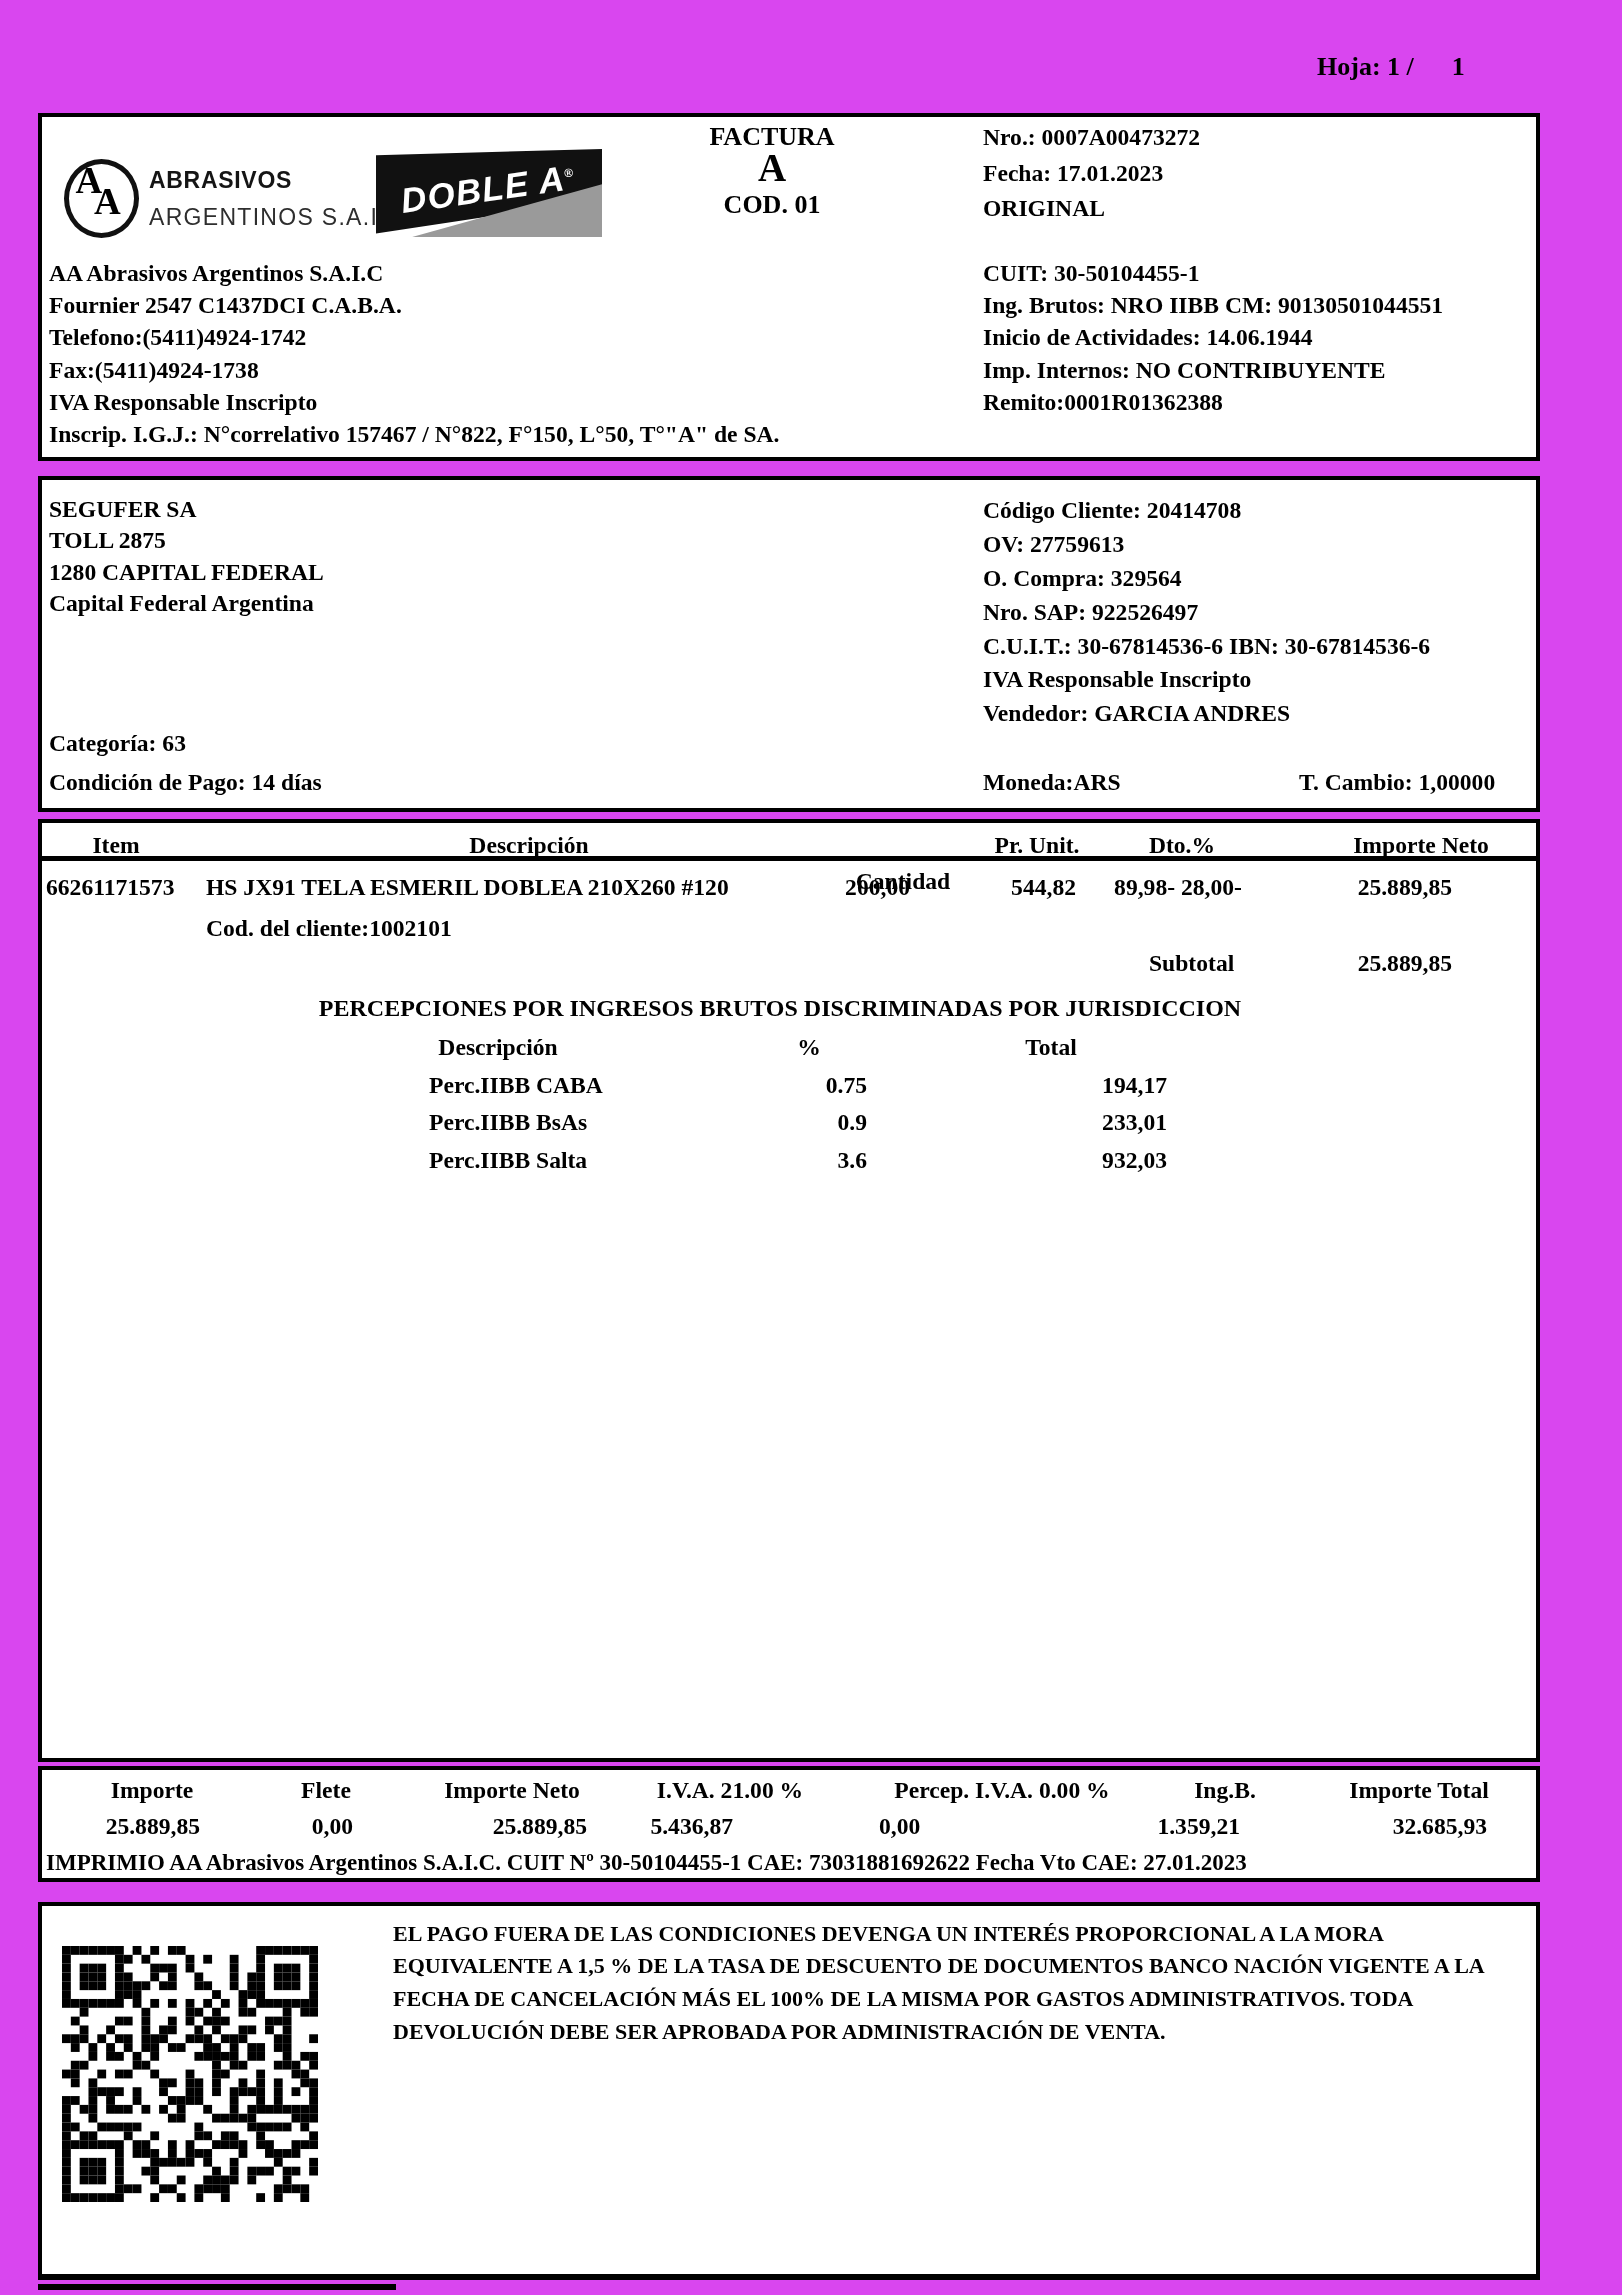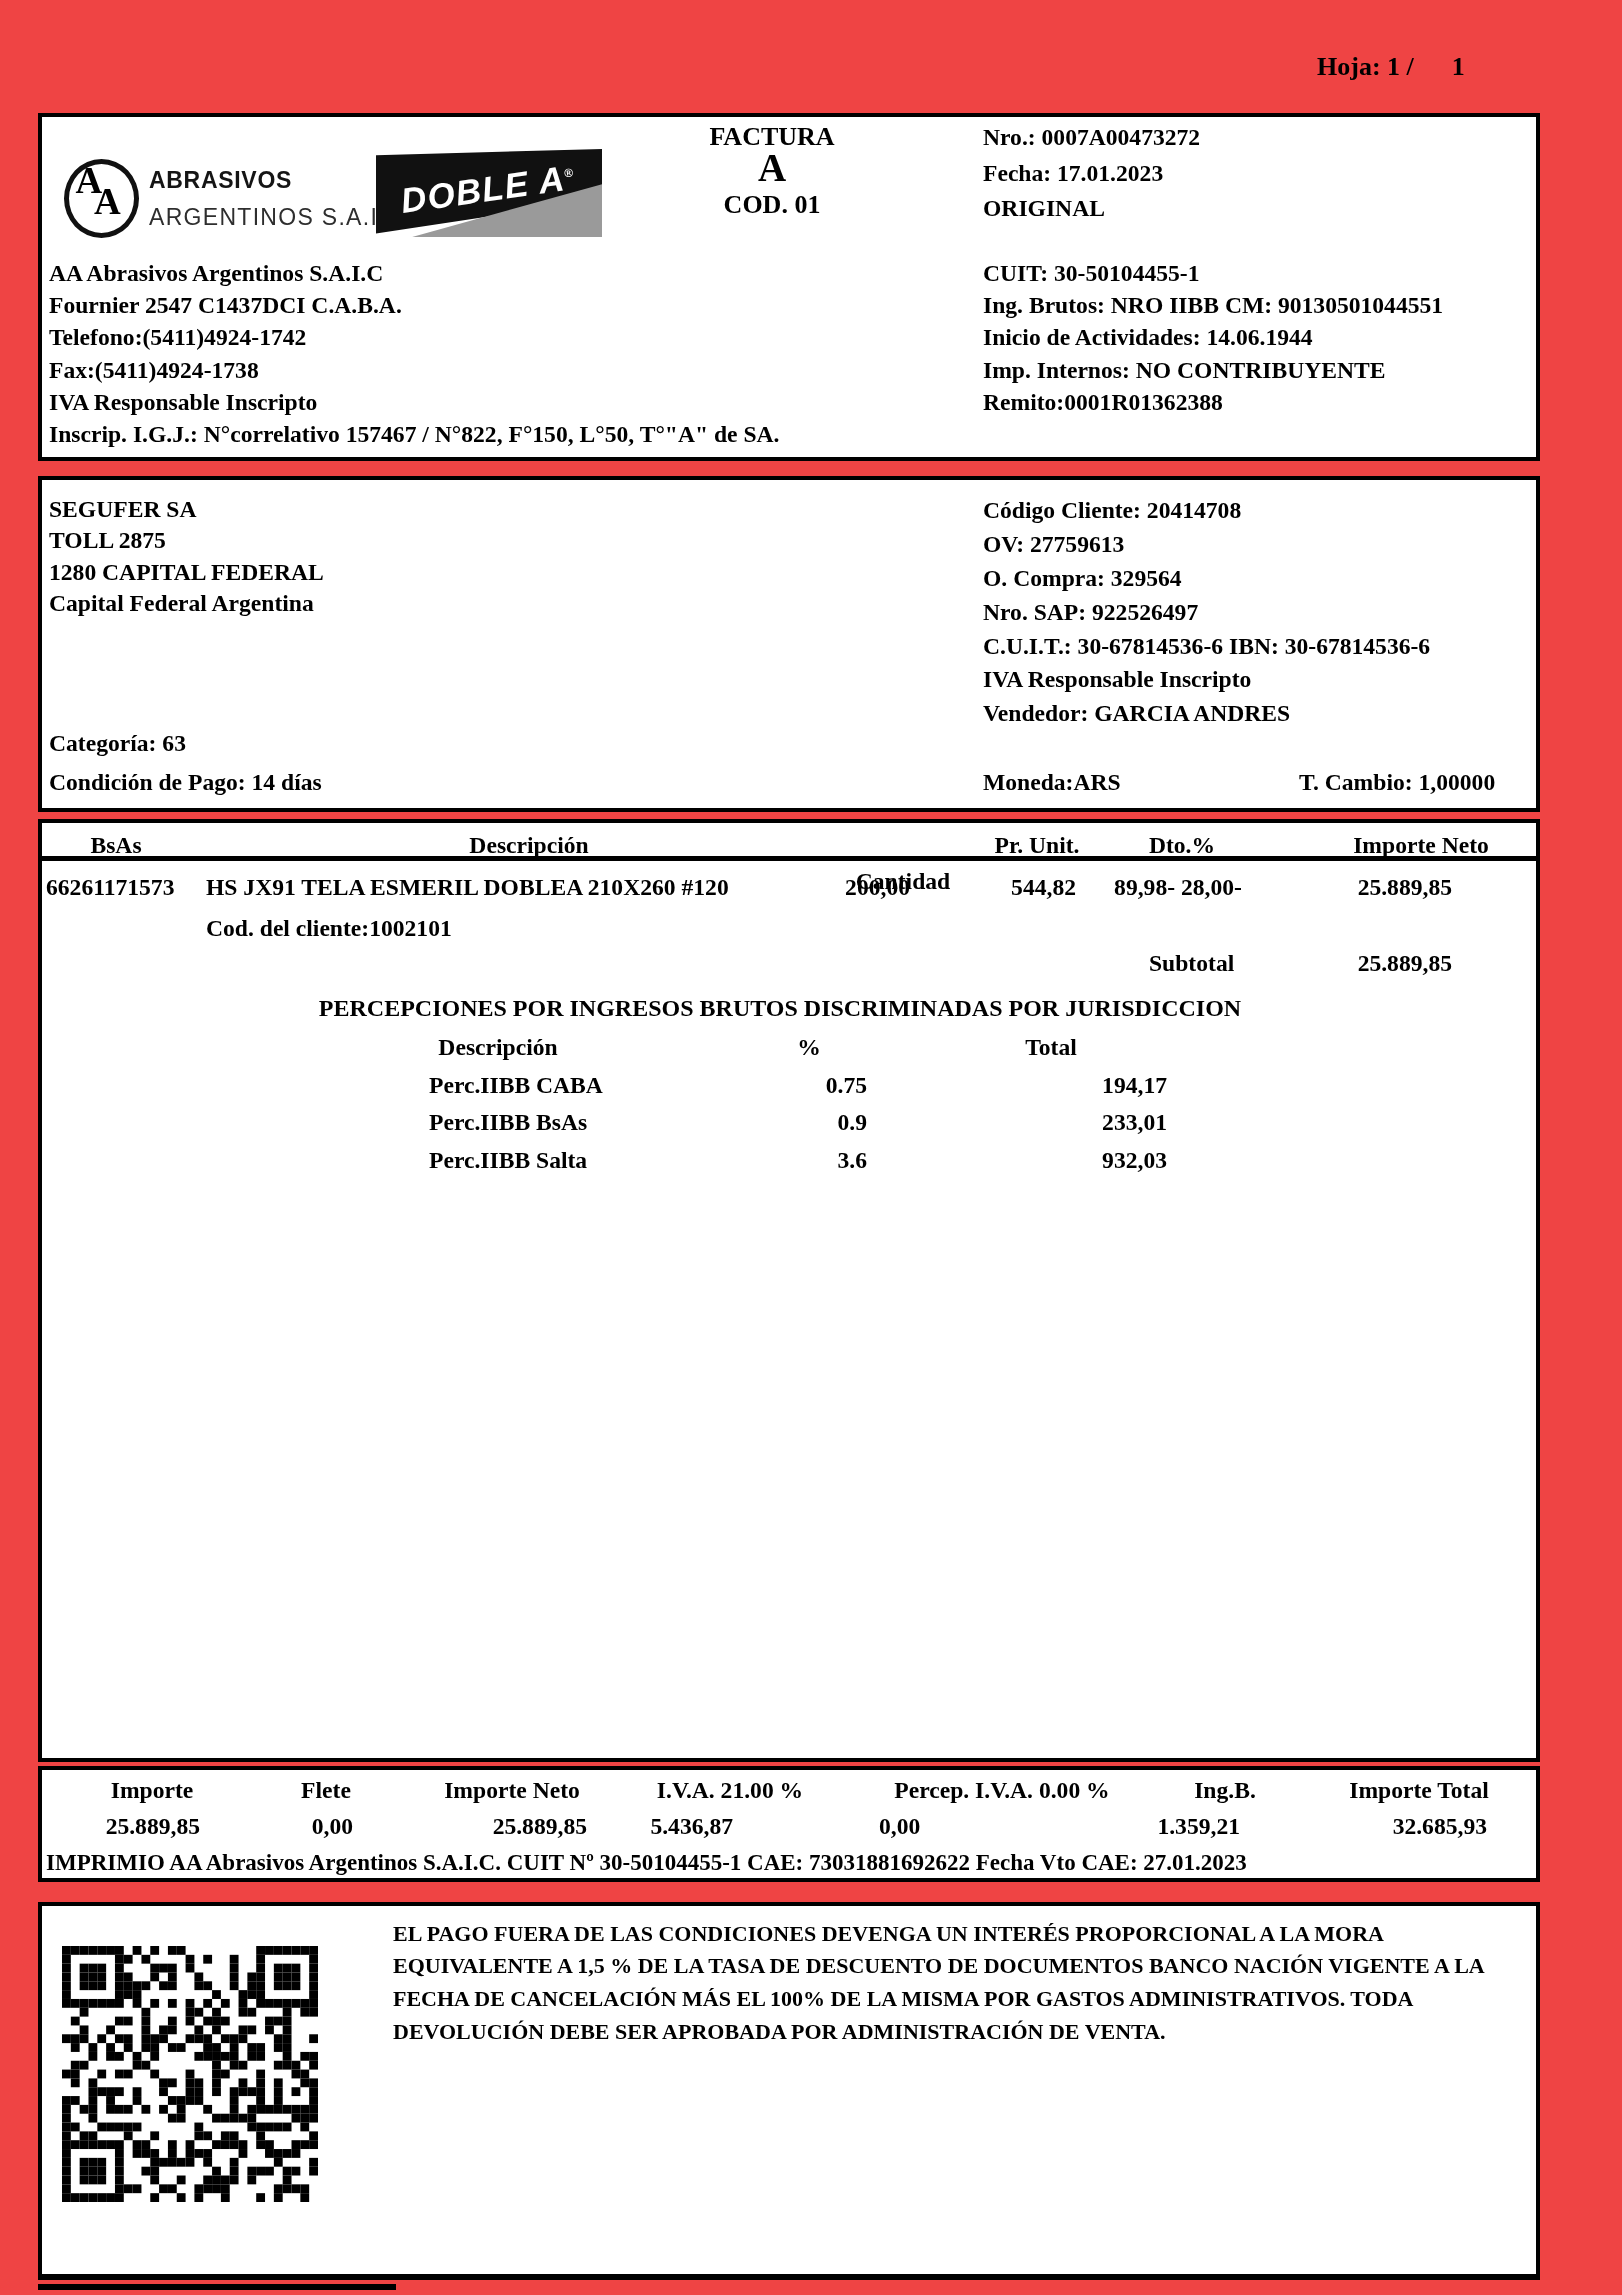--- a/index.html
+++ b/index.html
@@ -1,19 +1,19 @@
 <!DOCTYPE html>
 <html style="font-size:10.5px"><head>
 <meta charset="utf-8">
 <style>
   html,body{margin:0;padding:0;background:#e8e8e8;}
   #page{
     position:relative;
     width:1622px;height:2295px;
-    background:#ef4444;
+    background:#d946ef;
     font-family:"Liberation Serif","DejaVu Serif",serif;
     color:#000;
     overflow:hidden;
   }
   .t{position:absolute;font-weight:bold;font-size:23.6px;white-space:nowrap;color:#000;}
   .c{transform:translateX(-50%);}
   .ra{text-align:right;}
   .box{position:absolute;border:4.6px solid #000;box-sizing:border-box;background:#fff;}
   .hline{position:absolute;background:#000;}
   
@@ -95,21 +95,21 @@
   <div class="t" style="left:983px;top:599px;">Nro. SAP: 922526497</div>
   <div class="t" style="left:983px;top:633px;">C.U.I.T.: 30-67814536-6  IBN: 30-67814536-6</div>
   <div class="t" style="left:983px;top:666px;">IVA Responsable Inscripto</div>
   <div class="t" style="left:983px;top:700px;">Vendedor: GARCIA ANDRES</div>
 
   <div class="t" style="left:983px;top:769px;">Moneda:ARS</div>
   <div class="t" style="left:1299px;top:769px;">T. Cambio: 1,00000</div>
 
   <div class="box" style="left:38px;top:819px;width:1502px;height:943px;"></div>
 
-  <div class="t c" style="left:116px;top:832px;">BsAs</div>
+  <div class="t c" style="left:116px;top:832px;">Item</div>
   <div class="t c" style="left:529px;top:832px;">Descripción</div>
   <div class="t c" style="left:903px;top:832px;margin-top:36px;">Cantidad</div>
   <div class="t c" style="left:1037px;top:832px;">Pr. Unit.</div>
   <div class="t c" style="left:1182px;top:832px;">Dto.%</div>
   <div class="t c" style="left:1421px;top:832px;">Importe Neto</div>
   <div class="hline" style="left:40px;top:856px;width:1498px;height:4.6px;"></div>
 
   <div>
     <div class="t" style="left:46px;top:874px;">66261171573</div>
     <div class="t" style="left:206px;top:874px;">HS JX91 TELA ESMERIL DOBLEA 210X260 #120</div>

